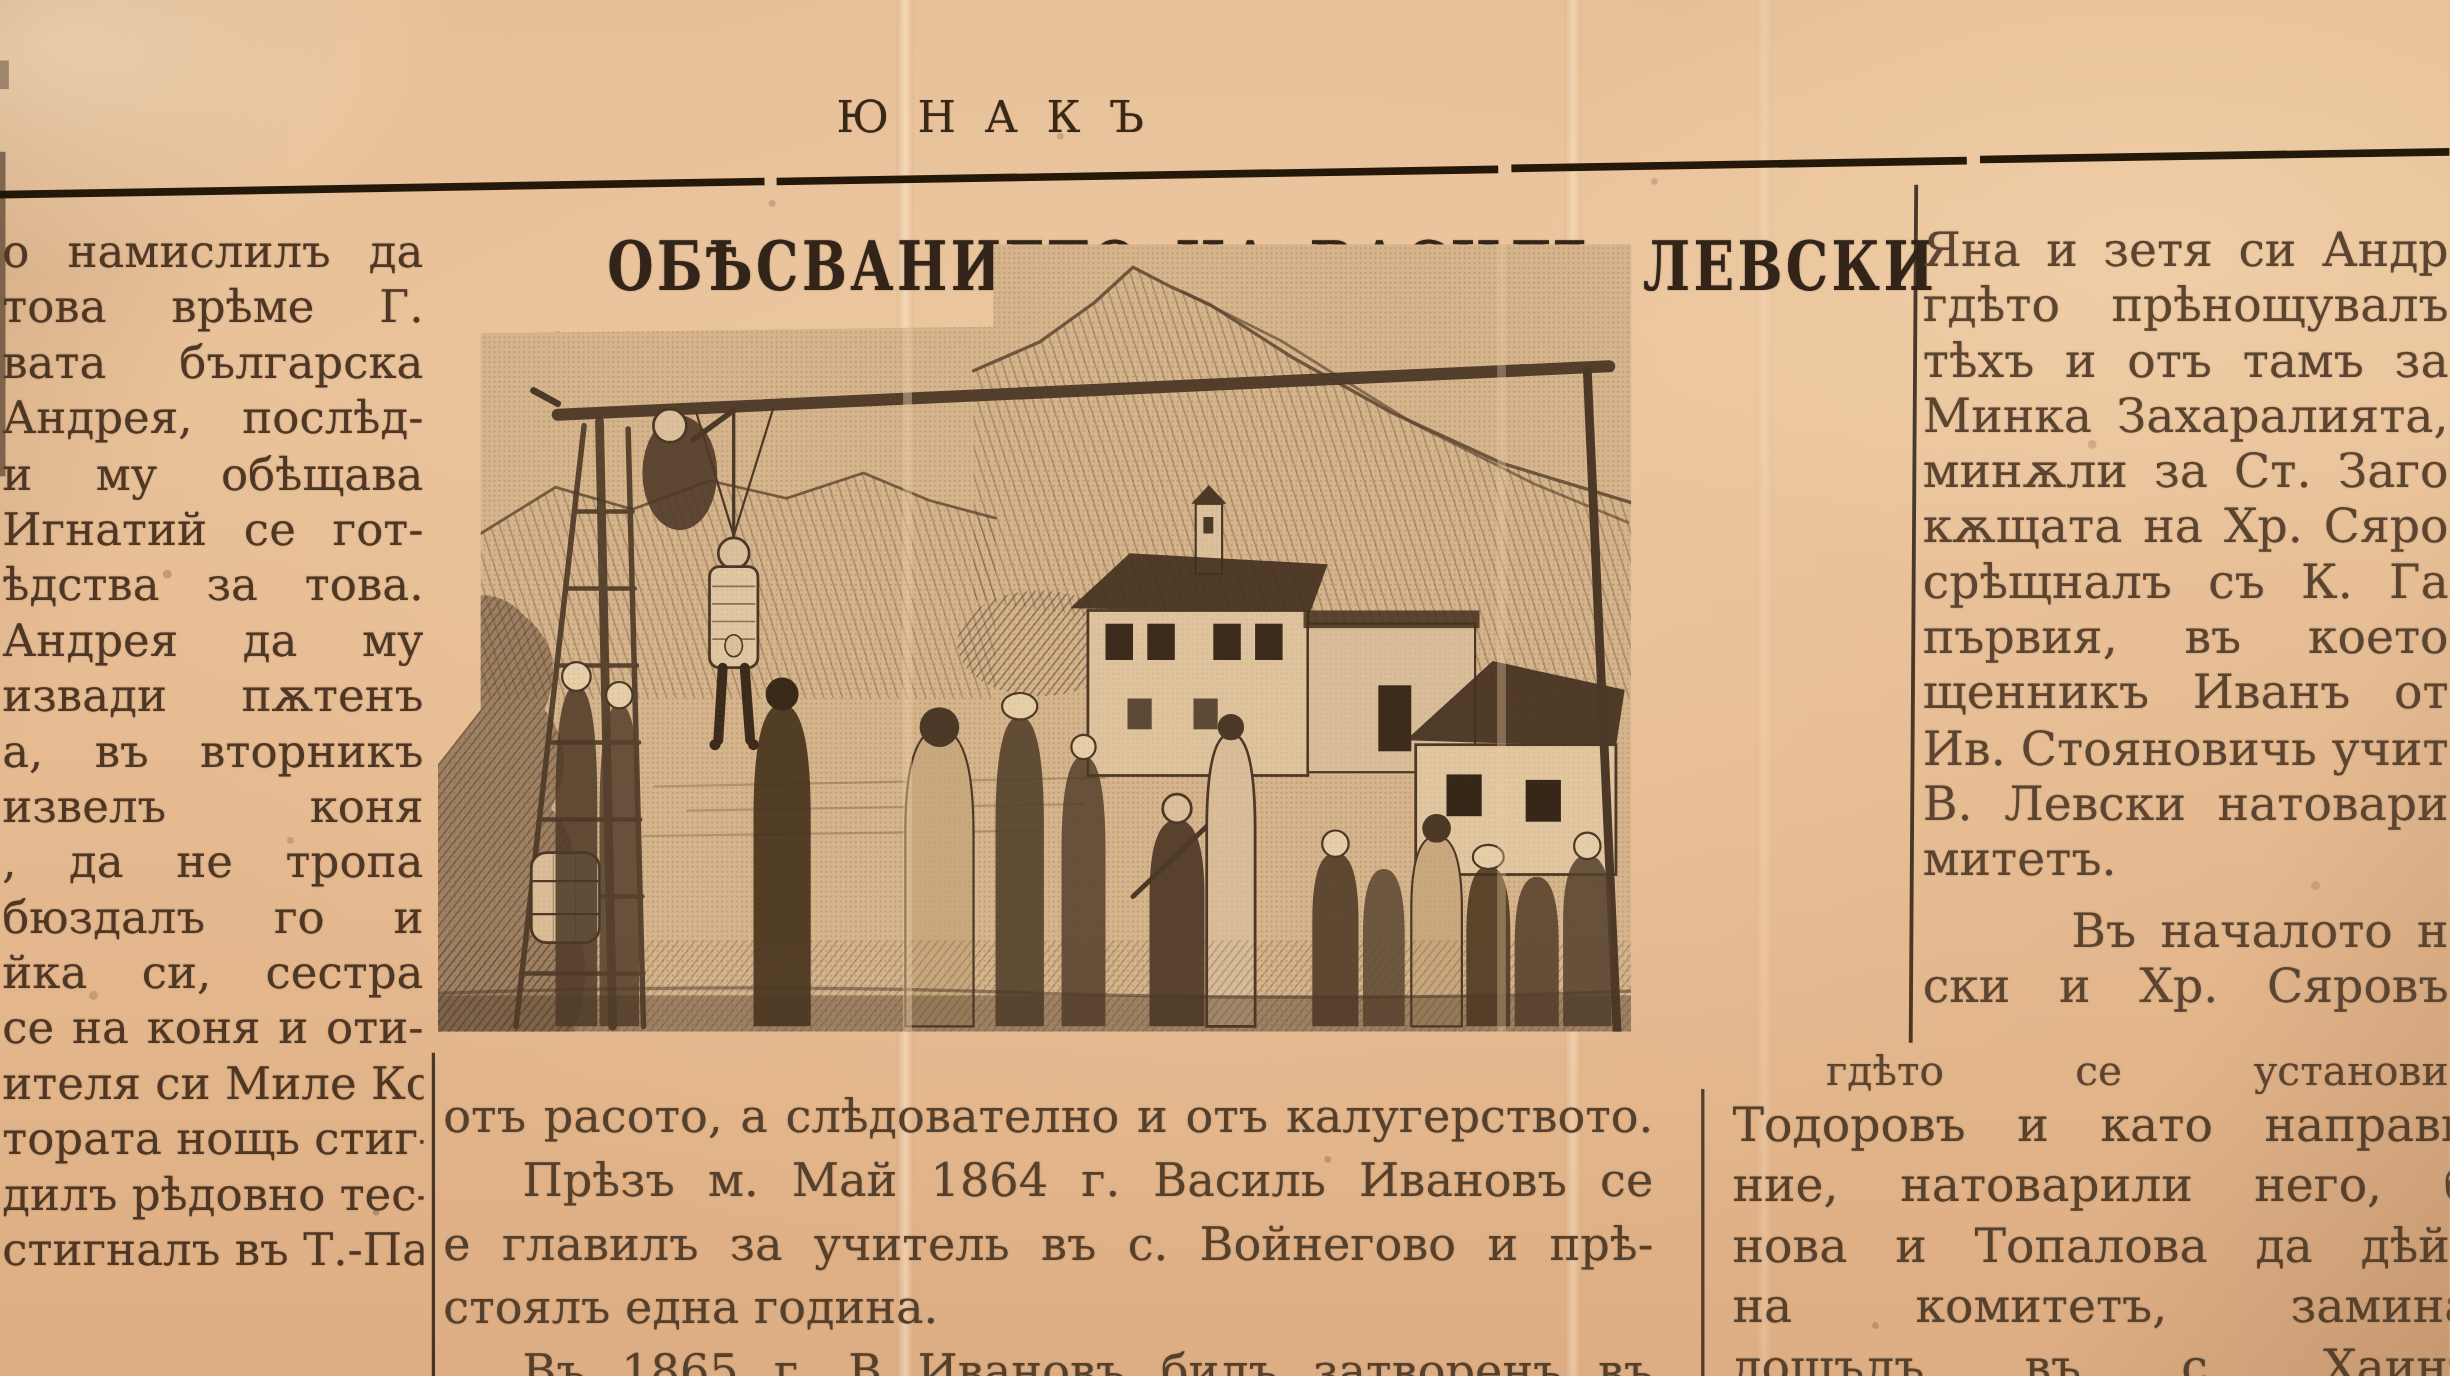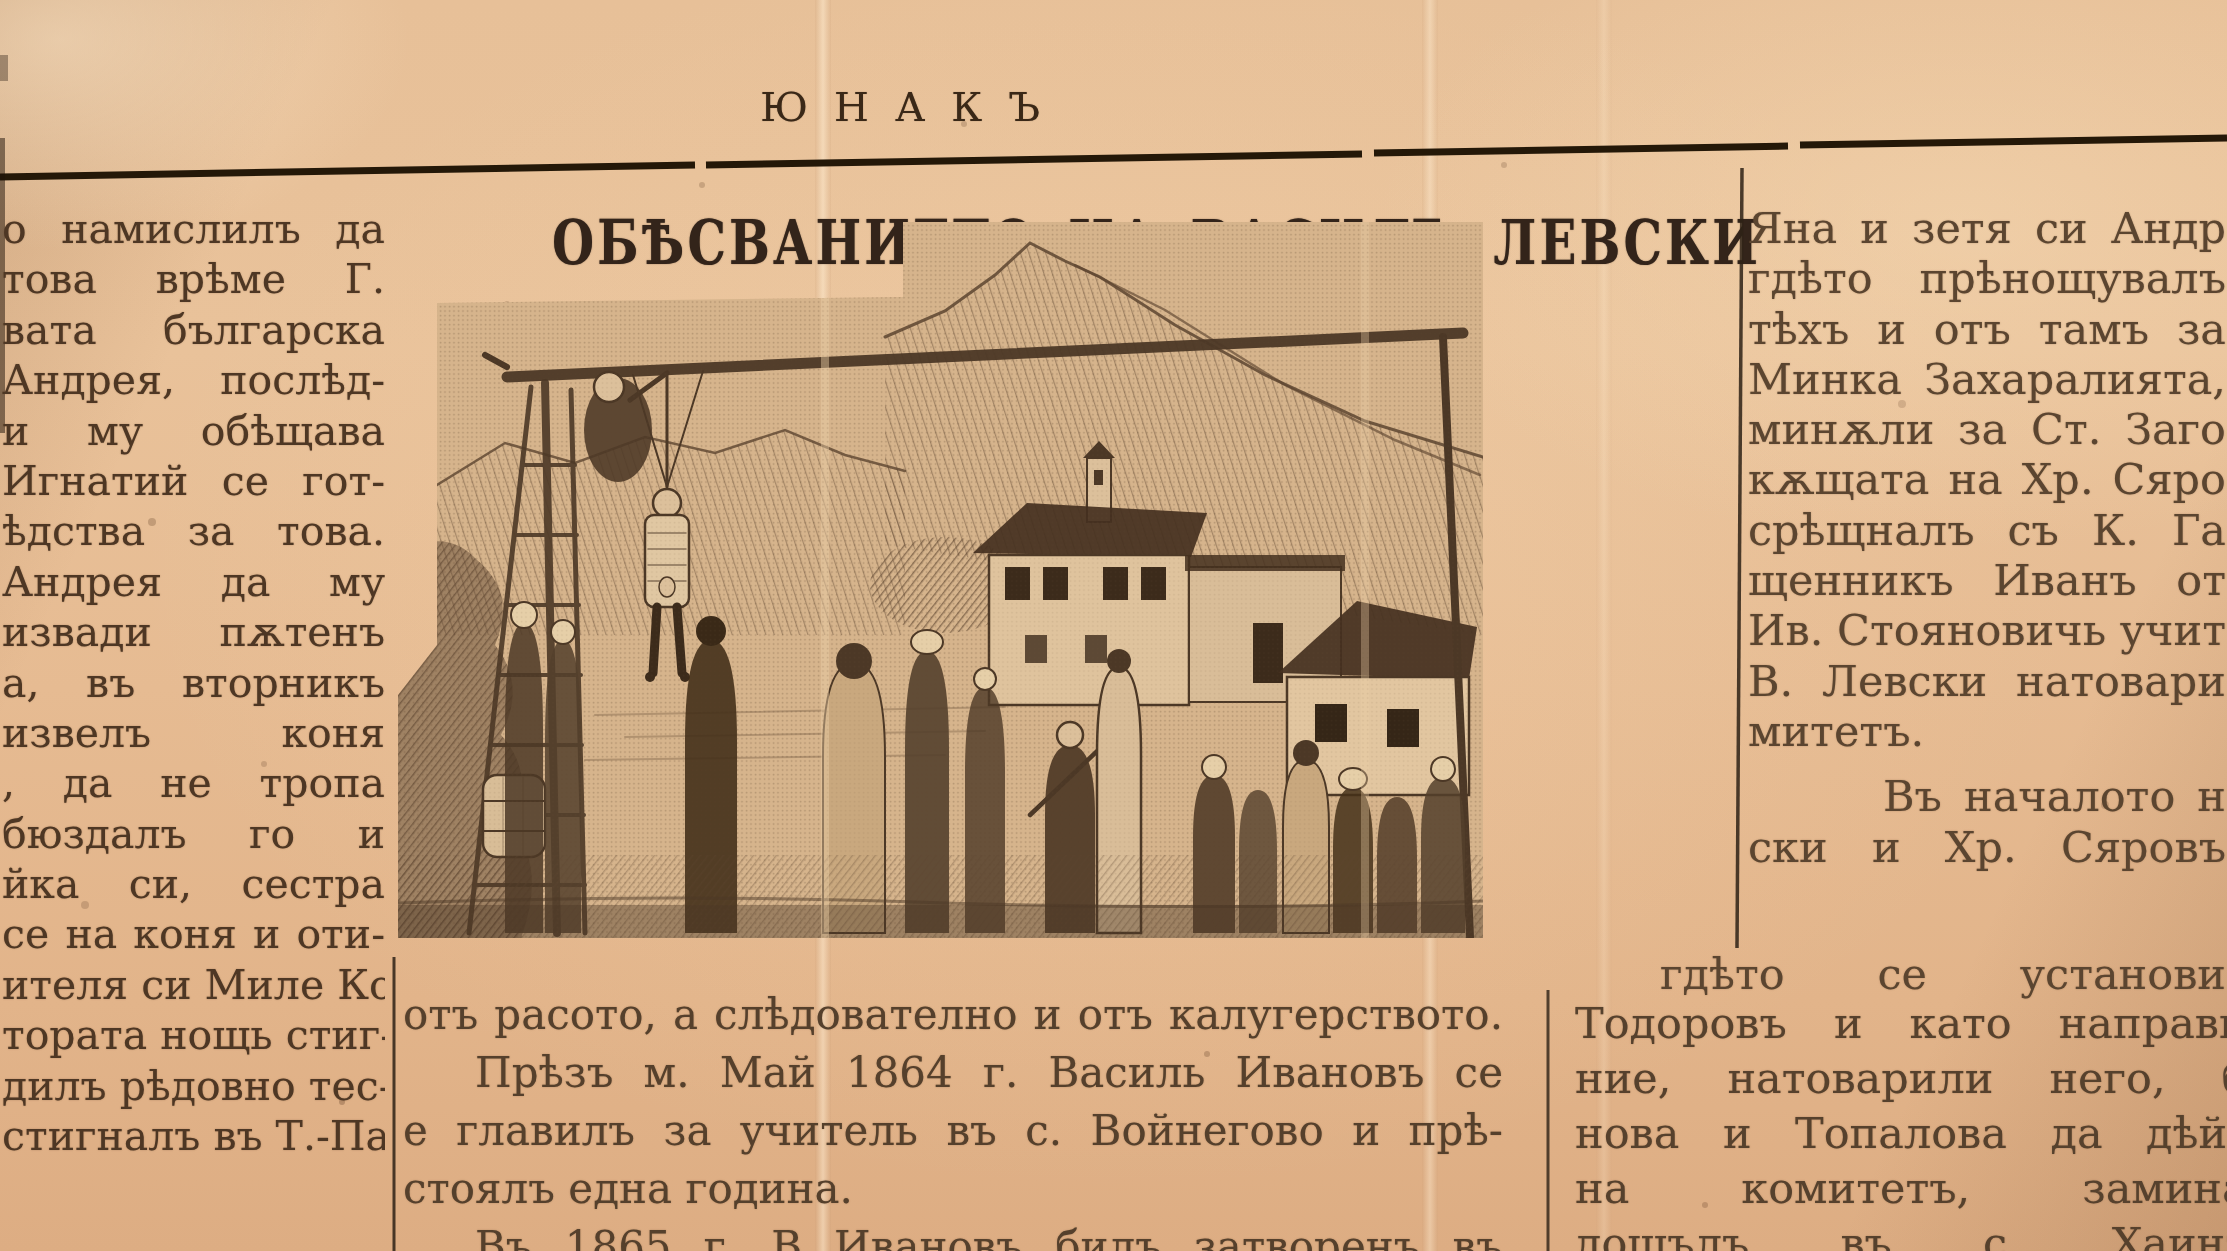--- a/index.html
+++ b/index.html
@@ -40,21 +40,21 @@
   }
   .col{position:absolute;overflow:hidden;}
   .ln{text-align:justify;text-align-last:justify;white-space:nowrap;
       text-shadow:0 0 1.5px rgba(90,60,35,.45);}
   .ln.nj{text-align-last:left;}
   .colL{left:2px;top:204px;width:383px;font-size:41px;color:#4e3724;}
   .colL .ln{line-height:50.4px;height:50.4px;}
   .colR{left:1748px;top:203px;width:478px;font-size:43px;color:#5b4530;}
   .colR .ln{line-height:50.3px;height:50.3px;}
   .colR .ln.ind{text-indent:135px;margin-top:15px;}
-  .colRO{left:1660px;top:948px;width:566px;font-size:43px;color:#5b4530;}
+  .colRO{left:1660px;top:948px;width:566px;font-size:37px;color:#5b4530;}
   .colRO .ln{line-height:52px;height:52px;}
   .colBC{left:403px;top:986px;width:1100px;font-size:42px;color:#55402c;}
   .colBC .ln{line-height:58px;height:58px;}
   .colBC .ln.ind{text-indent:72px;}
   .colBR{left:1575px;top:996px;width:700px;font-size:43px;color:#56412d;}
   .colBR .ln{line-height:55px;height:55px;}
   .engraving{position:absolute;left:385px;top:215px;}
   .rules{position:absolute;left:0;top:0;pointer-events:none;}
 </style>
 </head>
@@ -272,20 +272,21 @@
 </div>
 
 <div class="col colR">
   <div class="ln">Яна и зетя си Андр</div>
   <div class="ln">гдѣто прѣнощувалъ</div>
   <div class="ln">тѣхъ и отъ тамъ за</div>
   <div class="ln">Минка Захаралията,</div>
   <div class="ln">минѫли за Ст. Заго</div>
   <div class="ln">кѫщата на Хр. Сяро</div>
   <div class="ln">срѣщналъ съ К. Га</div>
+  <div class="ln">първия, въ което</div>
   <div class="ln">щенникъ Иванъ от</div>
   <div class="ln">Ив. Стояновичь учит</div>
   <div class="ln">В. Левски натовари</div>
   <div class="ln nj">митетъ.</div>
   <div class="ln ind">Въ началото н</div>
   <div class="ln">ски и Хр. Сяровъ</div>
 </div>
 
 <div class="col colRO">
   <div class="ln">гдѣто се установи</div>

